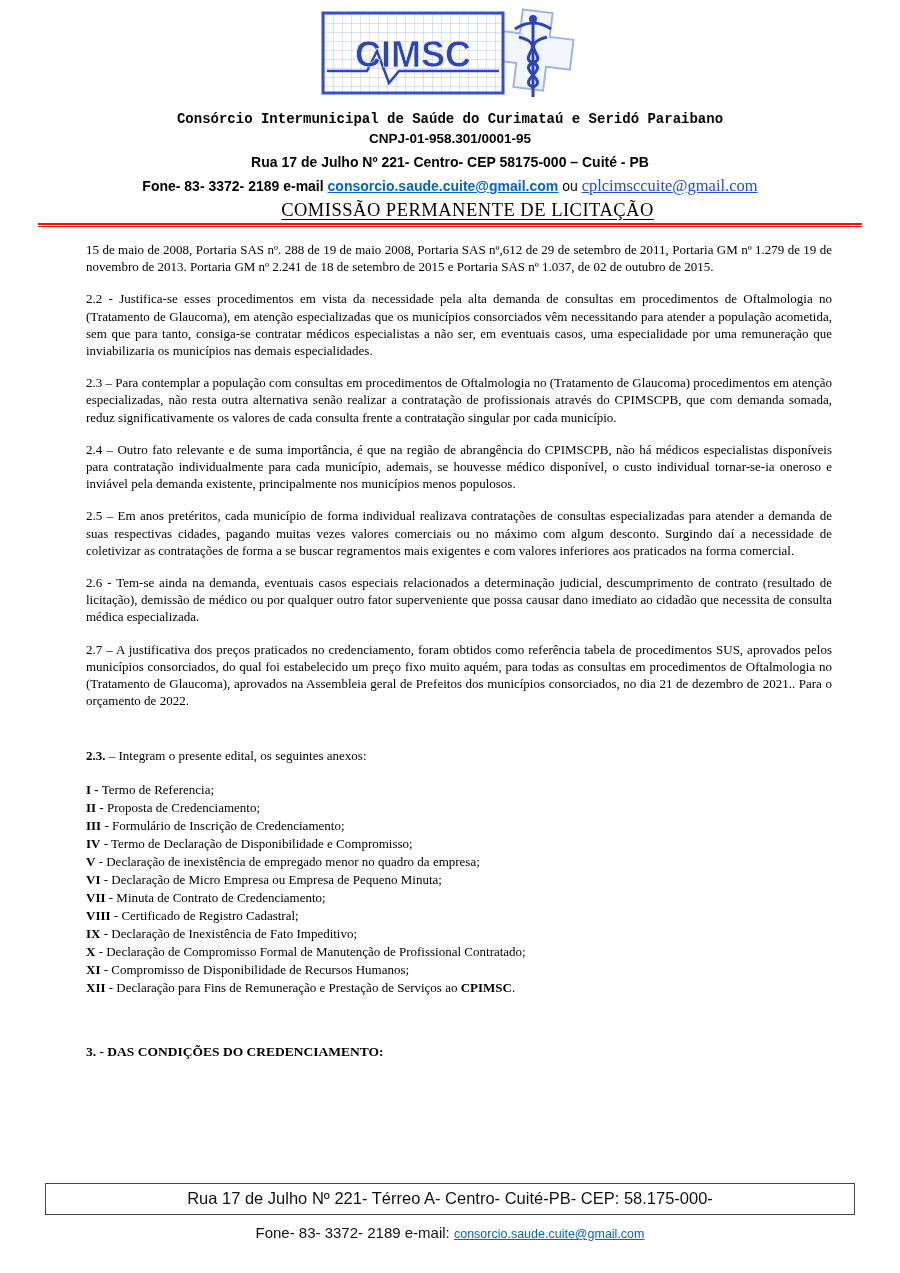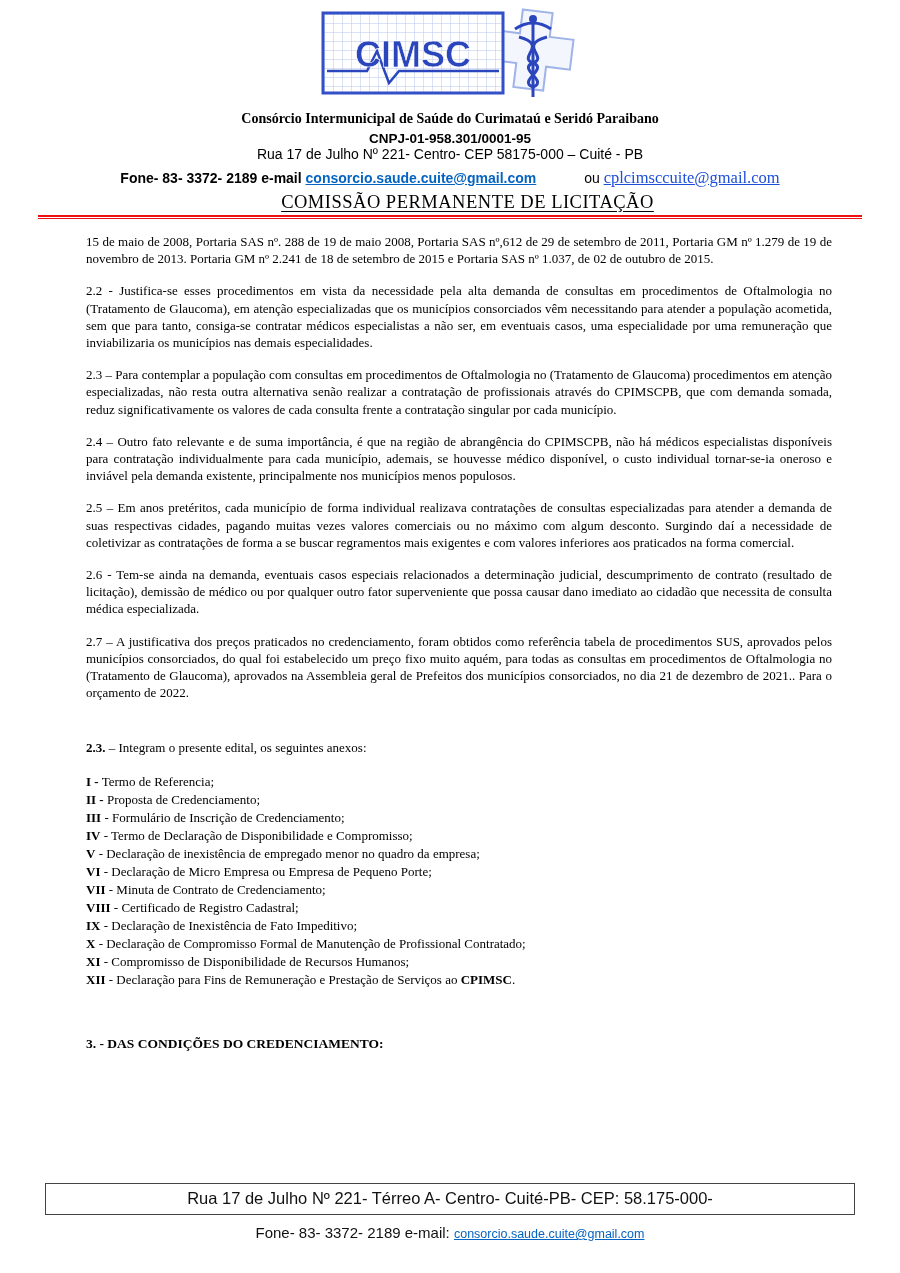--- a/index.html
+++ b/index.html
@@ -9,26 +9,26 @@
     position: relative;
     font-family: "Liberation Serif", serif;
     color: #000;
     overflow: hidden;
   }
   .page { width: 900px; height: 1273px; position: relative; border-radius: 26px; }
 
   
   .doc-header { text-align: center; padding-top: 5px; }
   .logo-wrap { width: 270px; height: 98px; margin: 0 auto; position: relative; }
-  .org-name   { font-family: Liberation Serif, serif; font-weight: bold; font-size: 14px; margin-top: 8px; }
+  .org-name   { font-family: Liberation Mono, monospace; font-weight: bold; font-size: 14px; margin-top: 8px; }
   .cnpj       { font-family: "Liberation Sans", sans-serif; font-weight: bold; font-size: 13.5px; margin-top: 4px; }
-  .addr       { font-family: "Liberation Sans", sans-serif; font-weight: normal; font-size: 14px; margin-top: 0; }
+  .addr       { font-family: "Liberation Sans", sans-serif; font-weight: bold; font-size: 14px; margin-top: 8px; }
   .contact-line { font-family: "Liberation Sans", sans-serif; font-weight: bold; font-size: 14px; margin-top: 6px; }
   .email-primary { color: #0563c1; text-decoration: underline; font-weight: bold; cursor: pointer; }
-  .contact-sep { font-weight: normal; padding-left: 44px; }
+  .contact-sep { font-weight: normal; }
   .email-secondary { color: #1d4ed8; text-decoration: underline; font-weight: normal;
                      font-family: "Liberation Serif", serif; font-size: 16.5px; cursor: pointer; }
   .commission-title { font-family: "Liberation Serif", serif; font-size: 18.5px; letter-spacing: .5px;
                       margin-top: 4px; text-decoration: underline; text-underline-offset: 3px; padding-left: 35px; }
   .red-rule { margin: 2px 38px 0 38px; height: 4px;
               border-top: 2.5px solid #ee1111; border-bottom: 1.5px solid #ee1111; }
 
   
   .doc-body { margin: 14px 68px 0 86px; text-align: justify; font-size: 13px; line-height: 17.2px; }
   .para { margin-bottom: 15px; }
@@ -103,21 +103,21 @@
       </div>
 
     <p class="annex-intro"><b>2.3.</b><span> – Integram o presente edital, os seguintes anexos:</span></p>
 
     <div>
         <div class="annex-item"><b>I -</b><span> Termo de Referencia;</span></div>
         <div class="annex-item"><b>II -</b><span> Proposta de Credenciamento;</span></div>
         <div class="annex-item"><b>III</b><span> - Formulário de Inscrição de Credenciamento;</span></div>
         <div class="annex-item"><b>IV</b><span> - Termo de Declaração de Disponibilidade e Compromisso;</span></div>
         <div class="annex-item"><b>V</b><span> - Declaração de inexistência de empregado menor no quadro da empresa;</span></div>
-        <div class="annex-item"><b>VI</b><span> - Declaração de Micro Empresa ou Empresa de Pequeno Porte;</span></div>
+        <div class="annex-item"><b>VI</b><span> - Declaração de Micro Empresa ou Empresa de Pequeno Minuta;</span></div>
         <div class="annex-item"><b>VII</b><span> - Minuta de Contrato de Credenciamento;</span></div>
         <div class="annex-item"><b>VIII</b><span> - Certificado de Registro Cadastral;</span></div>
         <div class="annex-item"><b>IX</b><span> - Declaração de Inexistência de Fato Impeditivo;</span></div>
         <div class="annex-item"><b>X</b><span> - Declaração de Compromisso Formal de Manutenção de Profissional Contratado;</span></div>
         <div class="annex-item"><b>XI</b><span> - Compromisso de Disponibilidade de Recursos Humanos;</span></div>
         <div class="annex-item"><b>XII</b><span> - Declaração para Fins de Remuneração e Prestação de Serviços ao </span><b>CPIMSC</b><span>.</span></div>
       </div>
 
     <p class="section-heading">3. - DAS CONDIÇÕES DO CREDENCIAMENTO:</p>
   </main>

